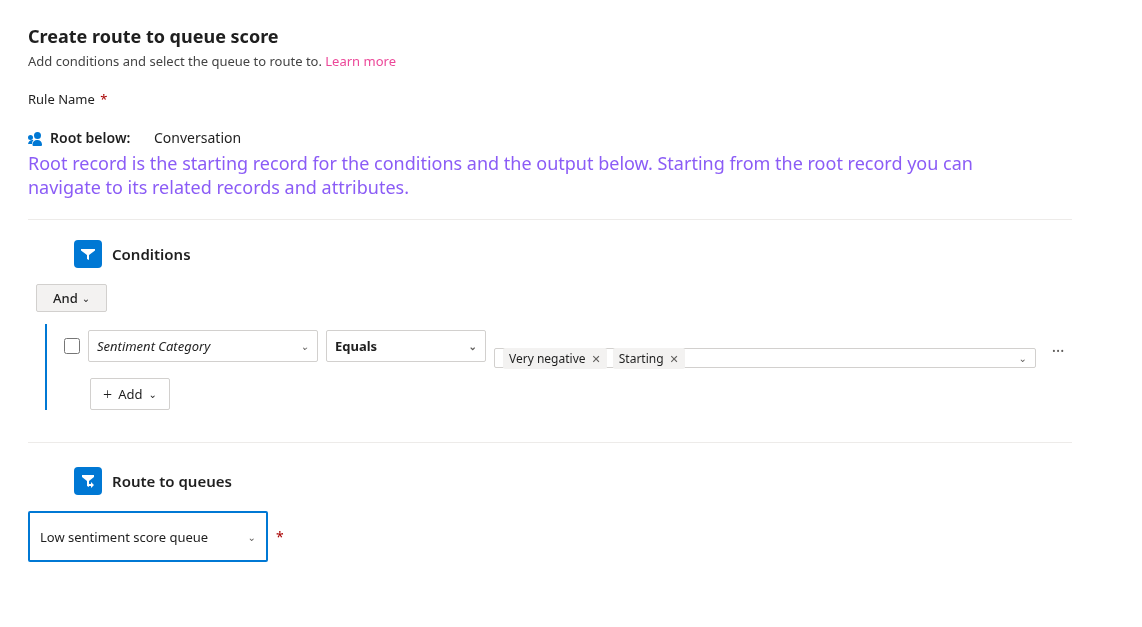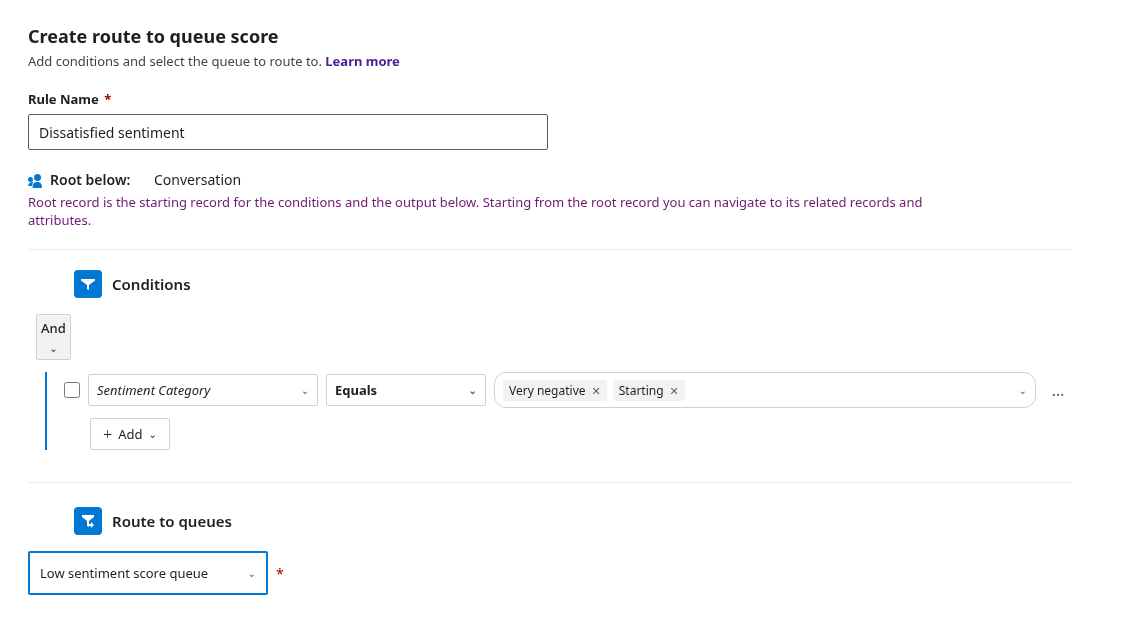--- a/index.html
+++ b/index.html
@@ -28,29 +28,27 @@
       margin-bottom: 4px;
     }
 
     .page-subtitle {
       font-size: 13px;
       color: #444;
       margin-bottom: 20px;
     }
 
     .page-subtitle a {
-      color: #4c1d95;
+      color: #ec4899;
       text-decoration: none;
-      font-weight: bold;
     }
 
     .field-label {
       font-size: 13px;
-      font-weight: 700;
-      margin-bottom: 6px;
+      font-weight: 400;
     }
 
     .required-star {
       color: #a80000;
       margin-left: 2px;
     }
 
     .rule-name-input {
       width: 520px;
       height: 36px;
@@ -74,22 +72,22 @@
       font-size: 14px;
       font-weight: 600;
       margin-bottom: 4px;
     }
 
     .person-icon-svg {
       color: #0078d4;
     }
 
     .root-record-desc {
-      font-size: 13px;
-      color: #701a75;
+      font-size: 18px;
+      color: #8b5cf6;
       max-width: 960px;
     }
 
     .divider-light {
       border: none;
       border-top: 1px solid #edebe9;
       margin: 20px 0;
     }
 
     .section-header {
@@ -122,27 +120,26 @@
       margin-top: 4px;
     }
 
     .and-dropdown {
       display: inline-flex;
       align-items: center;
       gap: 4px;
       background: #f3f2f1;
       border: 1px solid #d2d0ce;
       border-radius: 2px;
-      padding: 4px 4px;
+      padding: 4px 16px;
       font-size: 13px;
       font-weight: 500;
       cursor: pointer;
       margin-bottom: 12px;
       margin-left: 8px;
-      flex-direction: column;
     }
 
     .condition-checkbox {
       width: 16px;
       height: 16px;
       border: 1px solid #605e5c;
       border-radius: 2px;
       cursor: pointer;
       flex-shrink: 0;
       background: #fff;
@@ -169,28 +166,29 @@
     }
 
     .select-equals {
       width: 160px;
       font-weight: bold;
     }
 
     .select-values {
       flex: 1;
       min-width: 300px;
-      height: 36px;
+      height: 20px;
       border: 1px solid #d2d0ce;
-      border-radius: 12px;
+      border-radius: 2px;
       padding: 0 8px;
       display: flex;
       align-items: center;
       gap: 6px;
       background: #fff;
+      margin-top: 24px;
     }
 
     .tag-item {
       display: inline-flex;
       align-items: center;
       gap: 4px;
       background: #f3f2f1;
       border-radius: 2px;
       padding: 2px 6px;
       font-size: 12px;
@@ -253,21 +251,21 @@
     }
 
     .queue-select-wrapper {
       display: flex;
       align-items: center;
       gap: 6px;
     }
 
     .queue-select {
       width: 240px;
-      height: 44px;
+      height: 51px;
       border: 2px solid #0078d4;
       border-radius: 2px;
       padding: 16px 10px;
       font-size: 13px;
       background: #fff;
       cursor: pointer;
       display: flex;
       align-items: center;
       justify-content: space-between;
     }
@@ -316,21 +314,20 @@
   <h1 class="page-title">Create route to queue score</h1>
   <p class="page-subtitle">
     <span>Add conditions and select the queue to route to. </span>
     <a href="#">Learn more</a>
   </p>
 
   
   <div class="field-label">
     <span>Rule Name</span><span class="required-star"> *</span>
   </div>
-  <input class="rule-name-input" type="text" value="Dissatisfied sentiment" style="">
 
   
   <div class="root-record-section">
     <div class="root-record-header">
       <svg class="person-icon-svg" width="16" height="16" viewBox="0 0 16 16" fill="#0078d4">
         <path d="M9.5 9a3.5 3.5 0 1 0 0-7 3.5 3.5 0 0 0 0 7zm-7 1a2.5 2.5 0 1 0 0-5 2.5 2.5 0 0 0 0 5zM0 14.5A4.5 4.5 0 0 1 4.5 10h1a5.978 5.978 0 0 0-1.497 4H1a1 1 0 0 1-1-1v-.5zM9.5 10a4.5 4.5 0 0 1 4.5 4.5v.5a1 1 0 0 1-1 1H5.5a1 1 0 0 1-1-1v-.5A4.5 4.5 0 0 1 9 10h.5z"></path>
       </svg>
       <span>
         <span>Root below:</span>
         <span style="font-weight:400; margin-left:20px;">Conversation</span>

